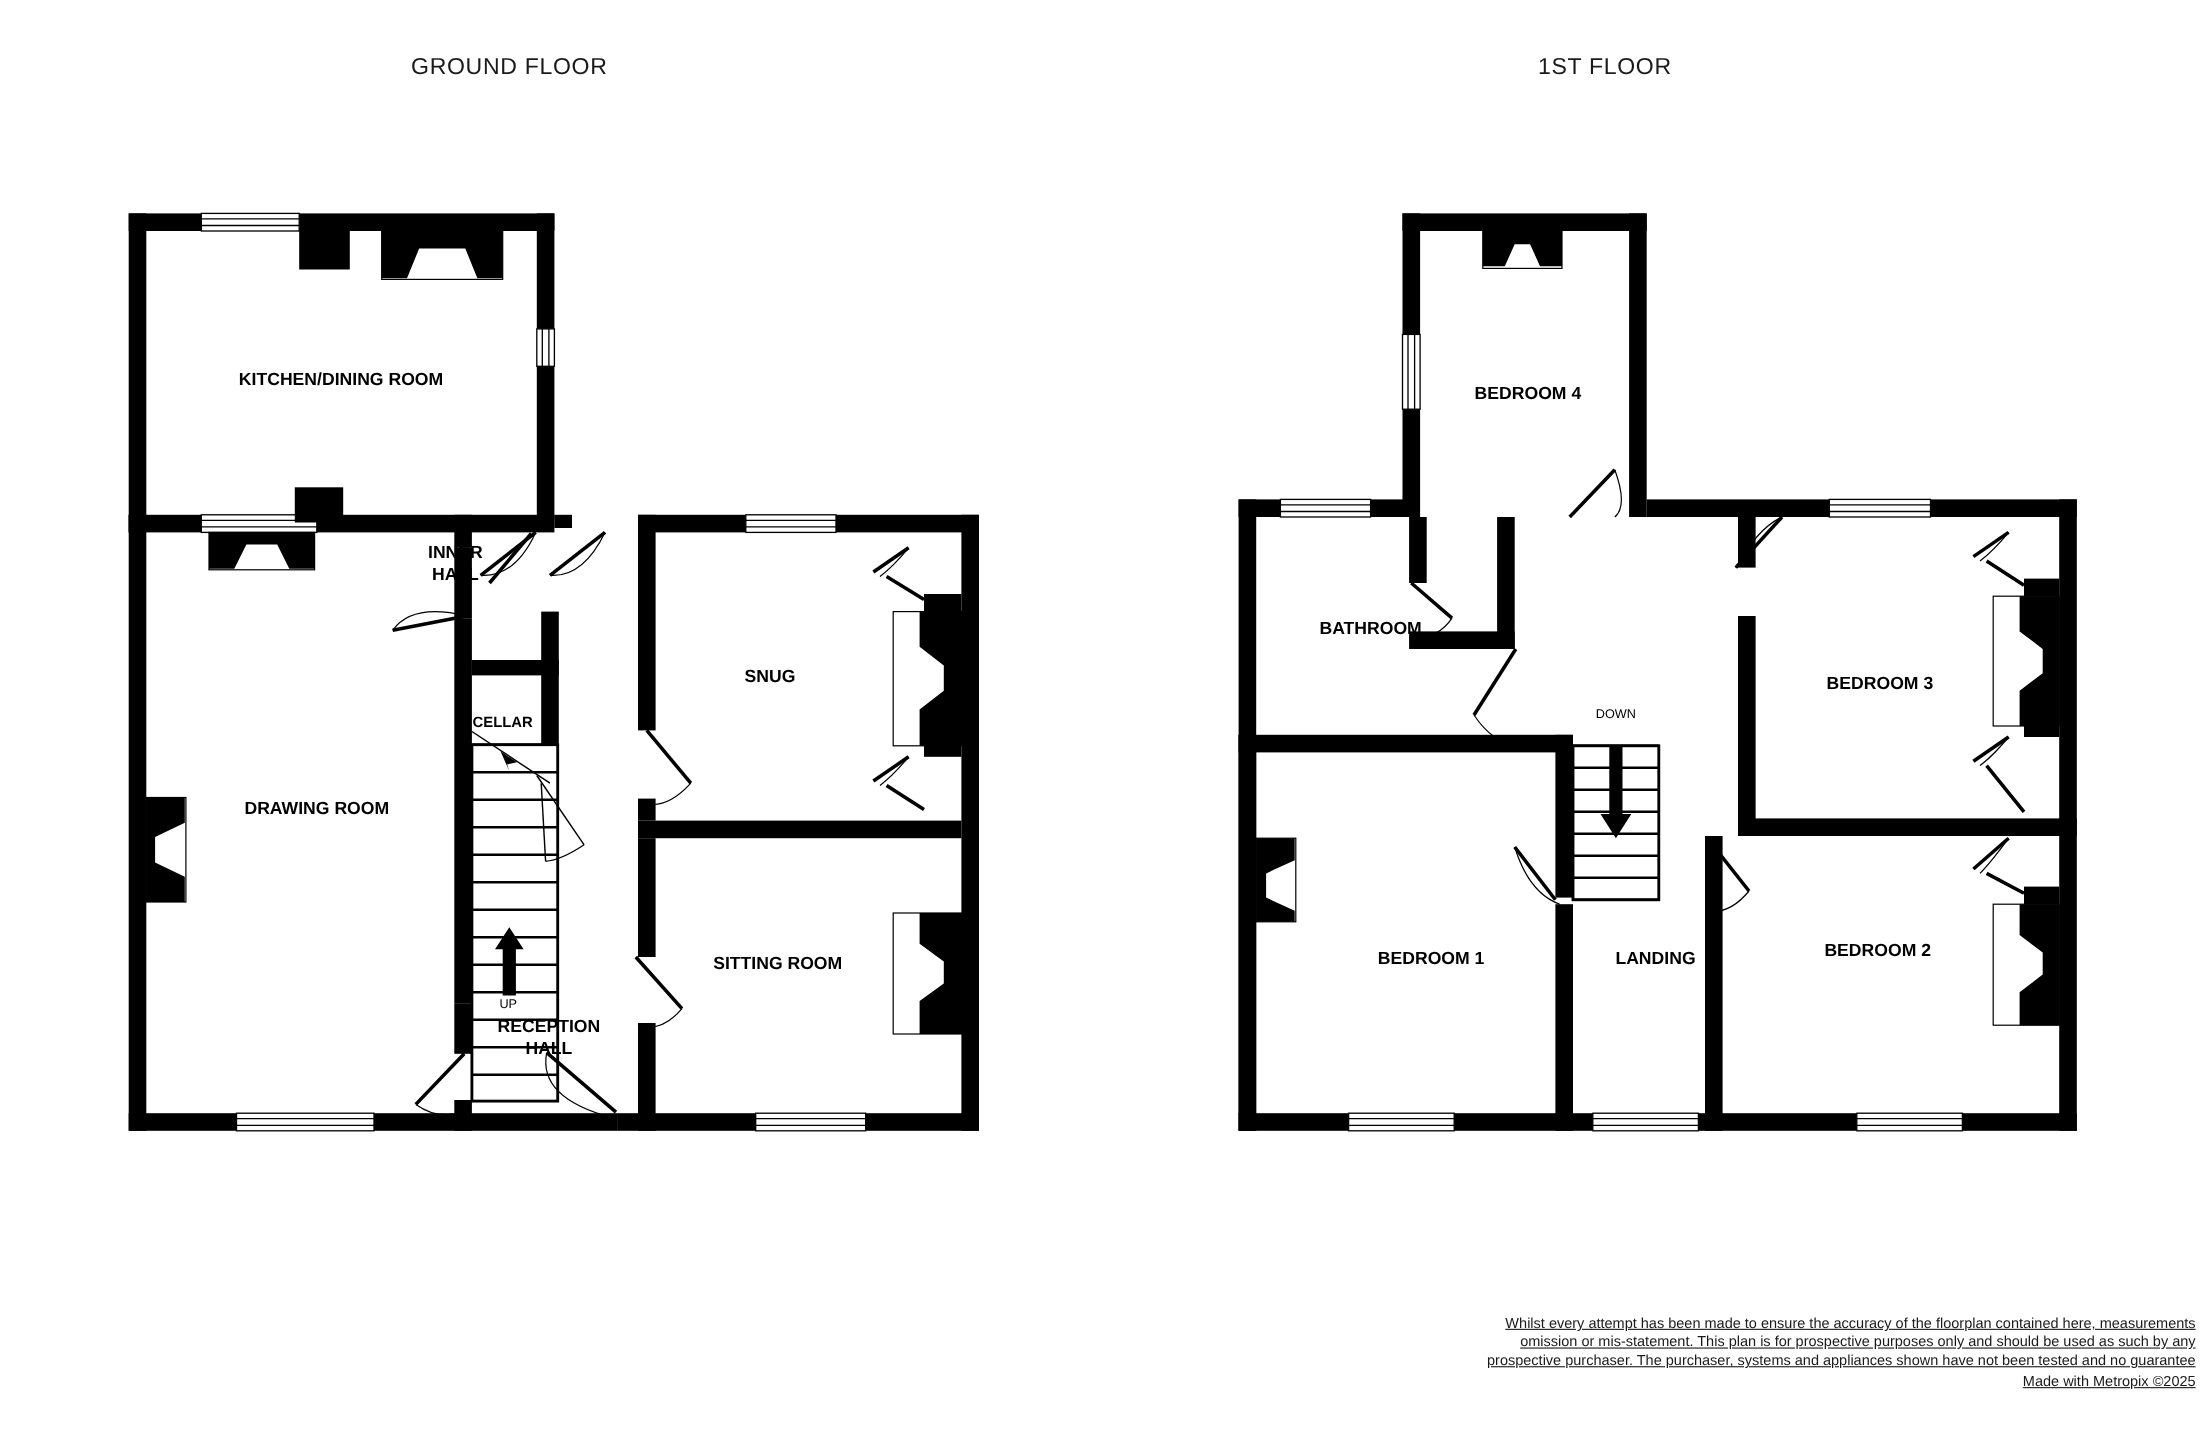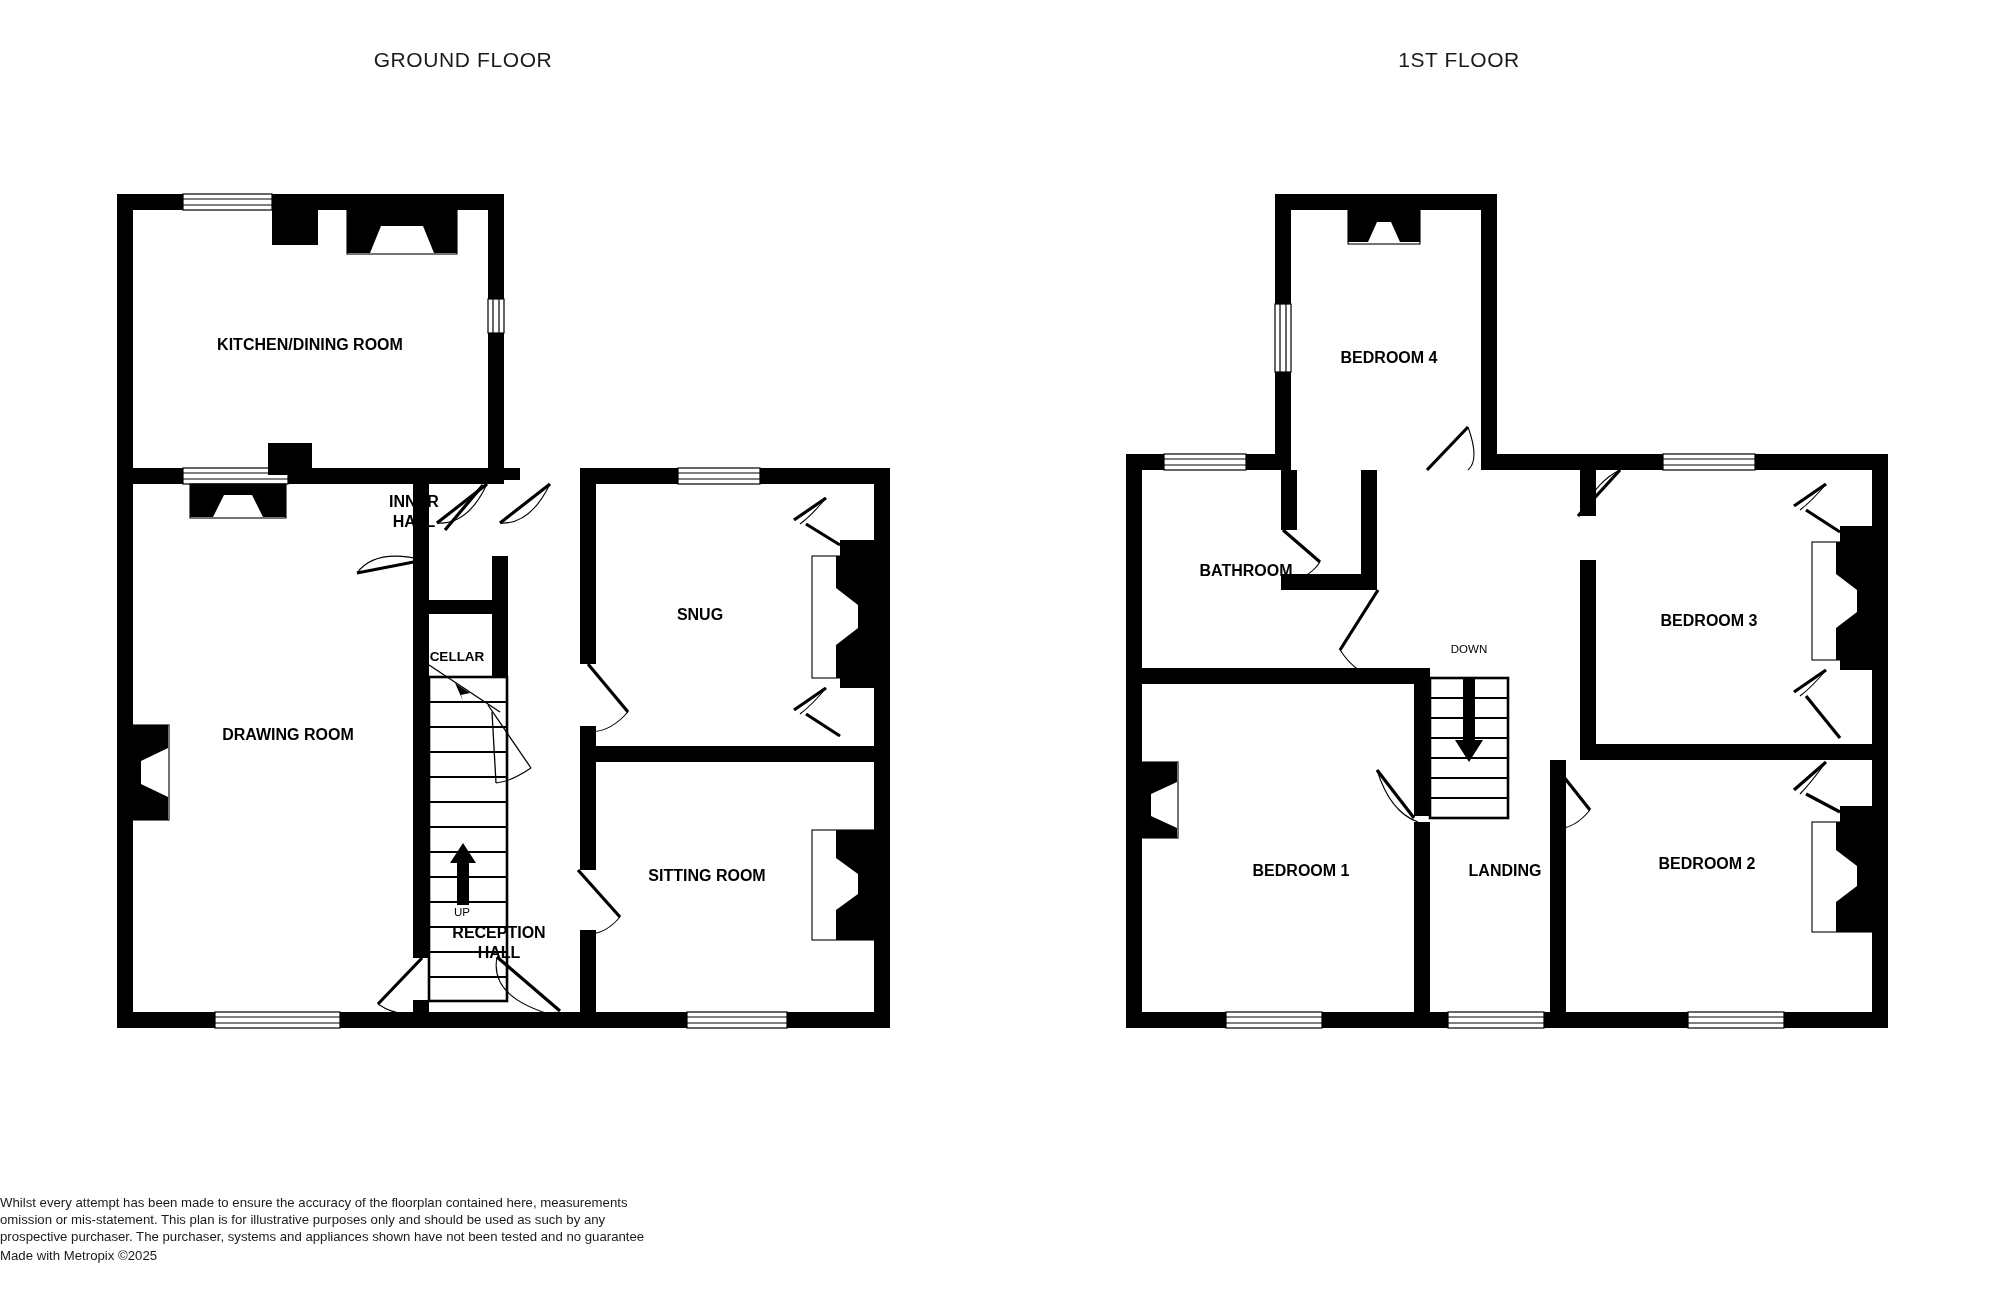--- a/index.html
+++ b/index.html
@@ -87,25 +87,26 @@
   .recess-outline {
     fill: none;
     stroke: #000000;
     stroke-width: 1.1;
   }
   .disclaimer {
     position: absolute;
     left: 0;
     right: 4px;
     top: 1194px;
-    text-align: left;
+    text-align: right;
     font-size: 13.2px;
     line-height: 17.2px;
     color: #1a1a1a;
     font-family: "Liberation Sans", sans-serif;
+    text-decoration: underline;
   }
   .disclaimer-line { display: block; }
   .made-with {
     display: block;
     margin-top: 1px;
   }
 </style>
 </head>
 <body>
 
@@ -393,17 +394,17 @@
       <text class="room-label" x="1246" y="576">BATHROOM</text>
       <text class="room-label" x="1709" y="626">BEDROOM 3</text>
       <text class="room-label" x="1301" y="876">BEDROOM 1</text>
       <text class="room-label" x="1505" y="876">LANDING</text>
       <text class="room-label" x="1707" y="869">BEDROOM 2</text>
     </g>
   </svg>
 
   <div class="disclaimer">
     <span class="disclaimer-line">Whilst every attempt has been made to ensure the accuracy of the floorplan contained here, measurements</span>
-    <span class="disclaimer-line">omission or mis-statement. This plan is for illustrative purposes only and should be used as such by any</span>
+    <span class="disclaimer-line">omission or mis-statement. This plan is for prospective purposes only and should be used as such by any</span>
     <span class="disclaimer-line">prospective purchaser. The purchaser, systems and appliances shown have not been tested and no guarantee</span>
     <span class="made-with">Made with Metropix ©2025</span>
   </div>
 </div>
 
 </body></html>

